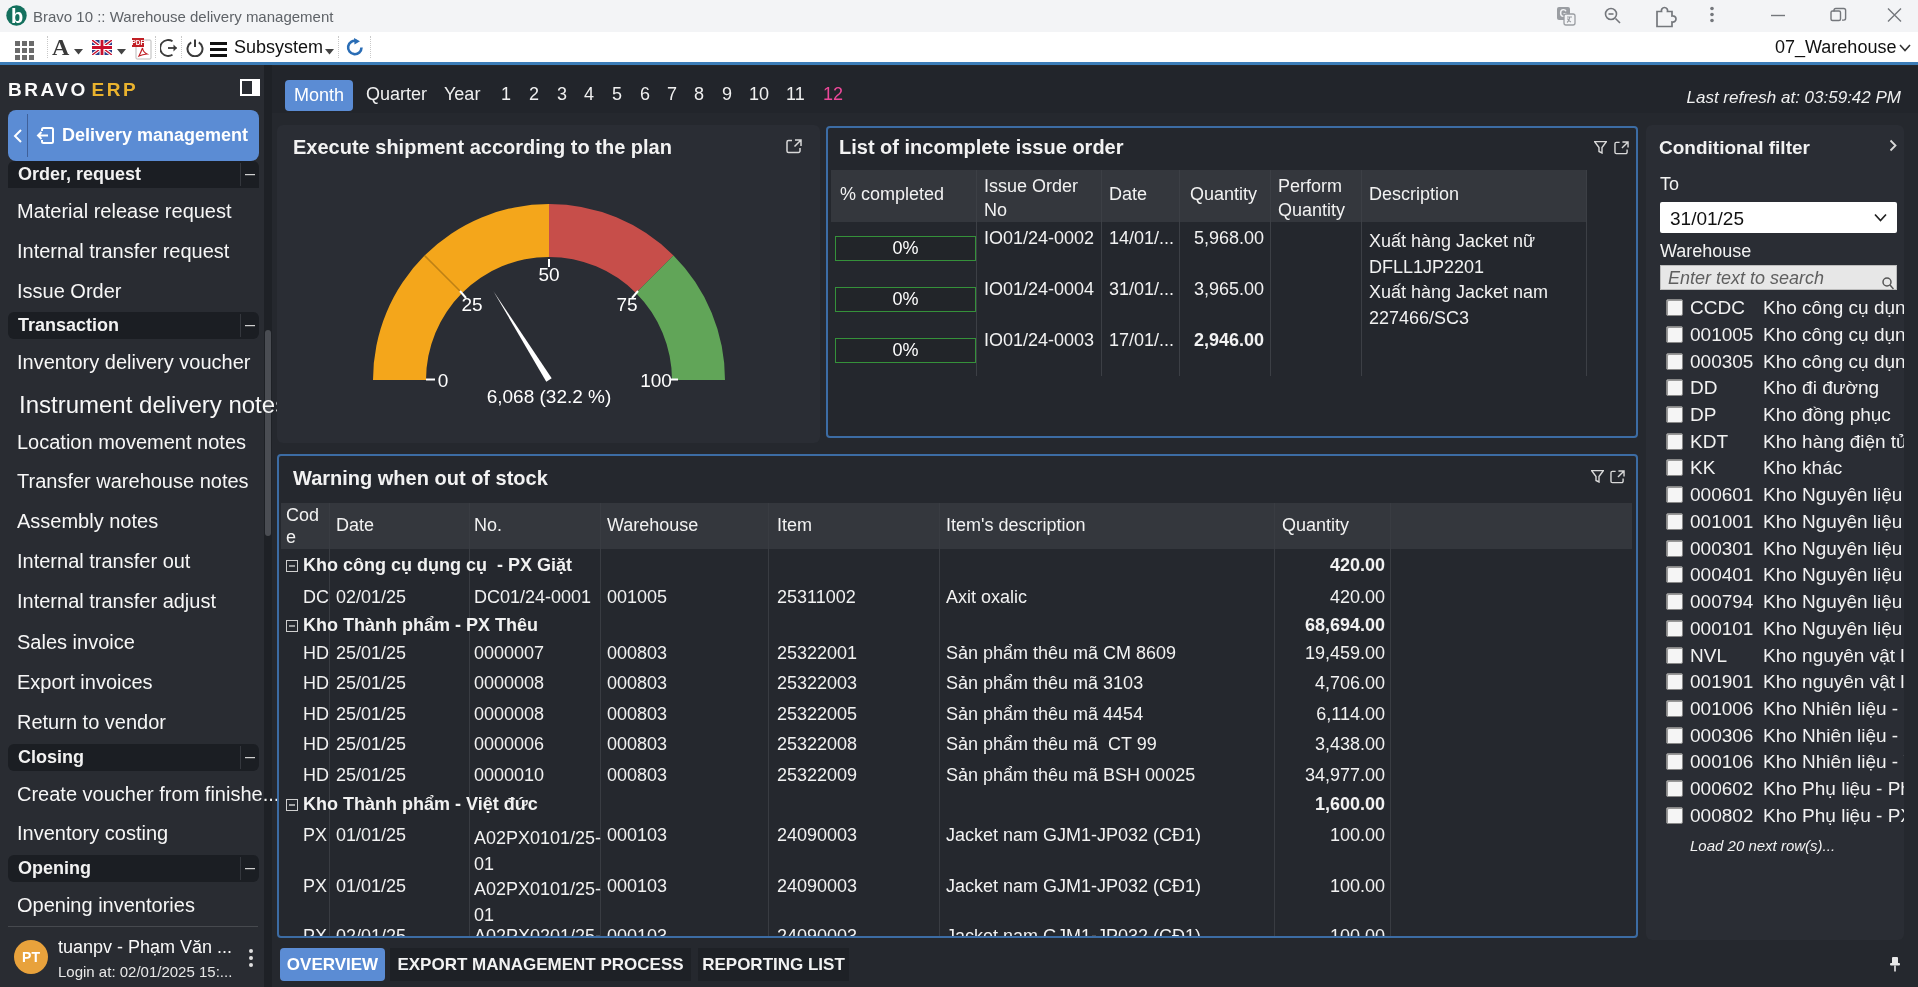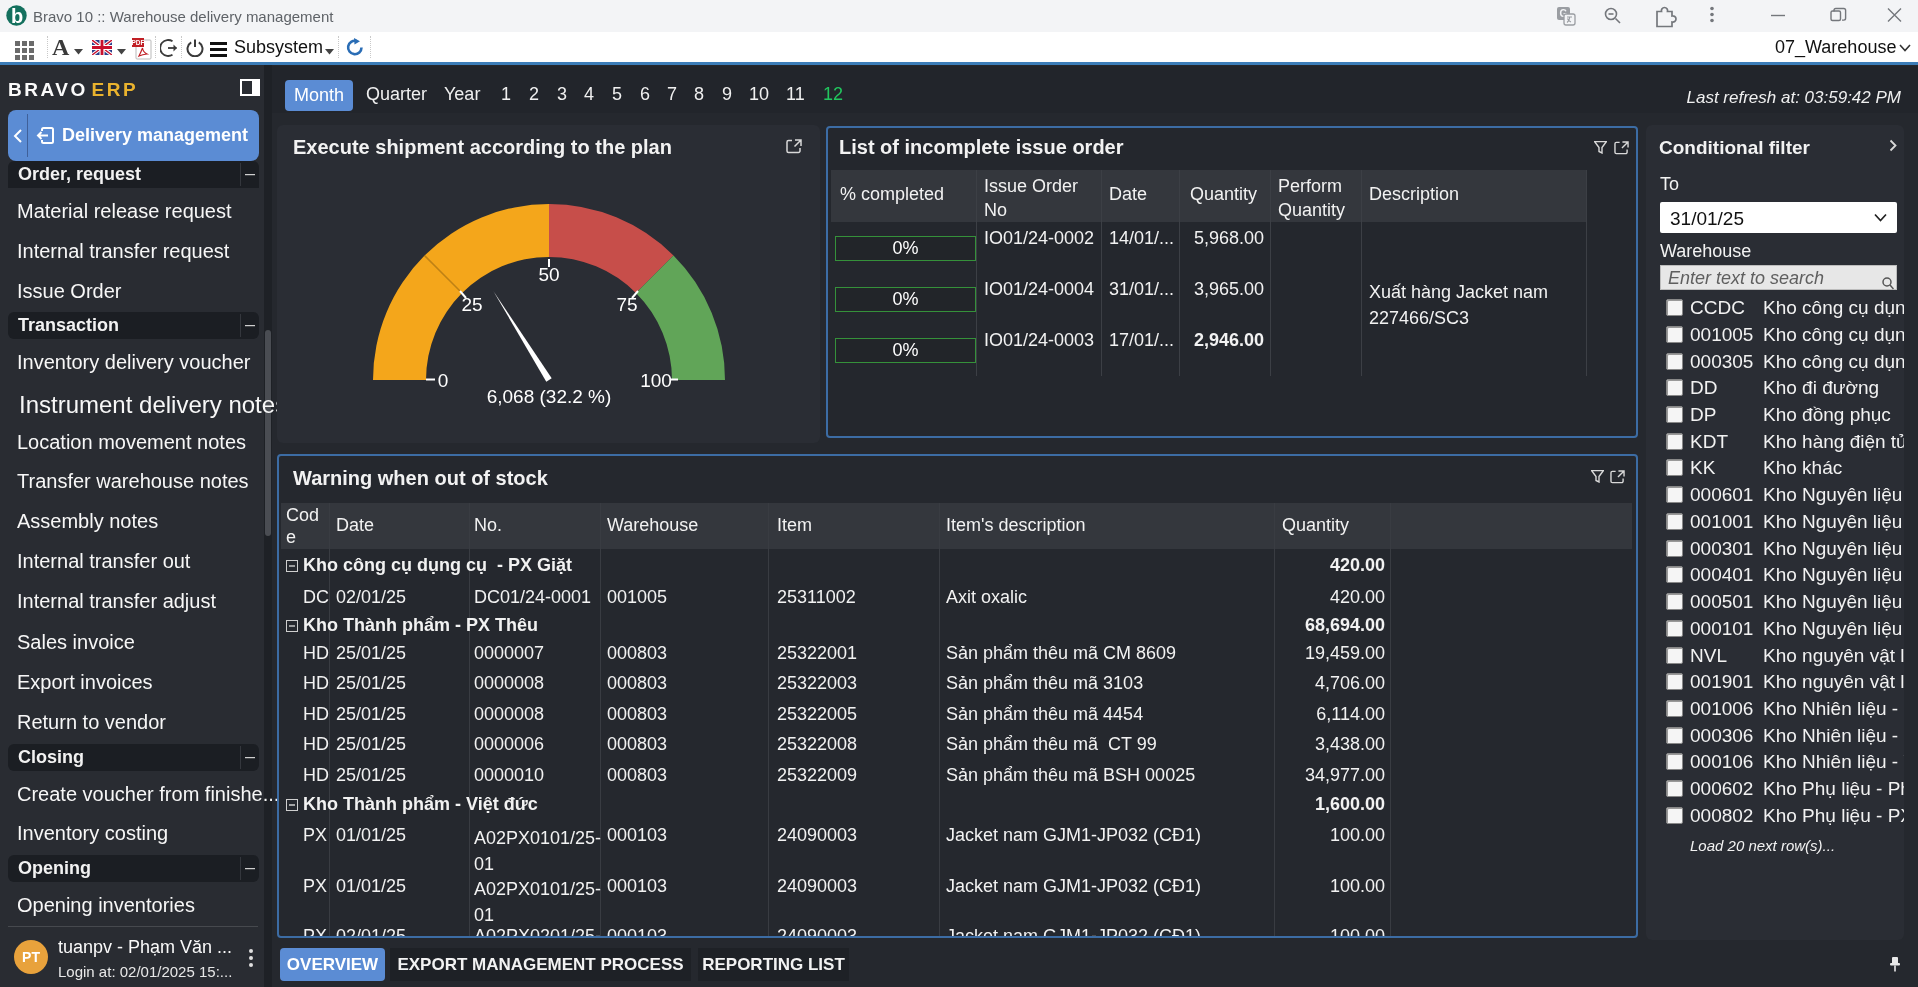--- a/index.html
+++ b/index.html
@@ -205,21 +205,21 @@
 <div class="abs" style="left:529px;top:84px;font-size:18px;color:#f0f0f0;">2</div>
 <div class="abs" style="left:557px;top:84px;font-size:18px;color:#f0f0f0;">3</div>
 <div class="abs" style="left:584px;top:84px;font-size:18px;color:#f0f0f0;">4</div>
 <div class="abs" style="left:612px;top:84px;font-size:18px;color:#f0f0f0;">5</div>
 <div class="abs" style="left:640px;top:84px;font-size:18px;color:#f0f0f0;">6</div>
 <div class="abs" style="left:667px;top:84px;font-size:18px;color:#f0f0f0;">7</div>
 <div class="abs" style="left:694px;top:84px;font-size:18px;color:#f0f0f0;">8</div>
 <div class="abs" style="left:722px;top:84px;font-size:18px;color:#f0f0f0;">9</div>
 <div class="abs" style="left:749px;top:84px;font-size:18px;color:#f0f0f0;">10</div>
 <div class="abs" style="left:786px;top:84px;font-size:18px;color:#f0f0f0;">11</div>
-<div class="abs" style="left:823px;top:84px;font-size:18px;color:#22c55e;">12</div>
+<div class="abs" style="left:823px;top:84px;font-size:18px;color:#ec4899;">12</div>
 <div class="abs" style="right:17px;top:88px;font-size:17px;font-style:italic;color:#f0f0f0;">Last refresh at: 03:59:42 PM</div>
 
 <div class="abs" style="left:277px;top:125px;width:543px;height:318px;background:#2a2d34;border-radius:6px;"></div>
 <div class="abs" style="left:293px;top:136px;font-size:20px;font-weight:bold;">Execute shipment according to the plan</div>
 <svg class="abs" style="left:786px;top:139px;" width="16" height="15" viewBox="0 0 16 15" fill="none" stroke="#d9d9d9" stroke-width="1.5">
   <path d="M6 1.5 H2.5 a1.5 1.5 0 0 0 -1.5 1.5 v9 a1.5 1.5 0 0 0 1.5 1.5 h10 a1.5 1.5 0 0 0 1.5 -1.5 V9"></path>
   <path d="M9 1 h6 v6 M15 1 L8.5 7.5"></path>
 </svg>
 <svg class="abs" style="left:277px;top:125px;" width="543" height="318" viewBox="0 0 543 318">
 
@@ -268,20 +268,21 @@
   <div class="abs" style="left:273px;top:42px;width:1px;height:206px;background:#3c3f45;"></div>
   <div class="abs" style="left:351px;top:42px;width:1px;height:206px;background:#3c3f45;"></div>
   <div class="abs" style="left:442px;top:42px;width:1px;height:206px;background:#3c3f45;"></div>
   <div class="abs" style="left:533px;top:42px;width:1px;height:206px;background:#3c3f45;"></div>
   <div class="abs" style="left:758px;top:42px;width:1px;height:206px;background:#3c3f45;"></div>
 
   <div class="abs" style="left:7px;top:108px;width:141px;height:25px;border:1px solid #35913a;background:#222529;color:#fff;font-size:18px;display:flex;align-items:center;justify-content:center;">0%</div>
   <div class="abs" style="left:156px;top:100px;font-size:18px;">IO01/24-0002</div>
   <div class="abs" style="left:281px;top:100px;font-size:18px;">14/01/...</div>
   <div class="abs" style="left:351px;top:100px;width:85px;font-size:18px;text-align:right;">5,968.00</div>
+  <div class="abs" style="left:541px;top:100px;font-size:18px;line-height:26px;">Xuất hàng Jacket nữ<br>DFLL1JP2201</div>
 
   <div class="abs" style="left:7px;top:159px;width:141px;height:25px;border:1px solid #35913a;background:#222529;color:#fff;font-size:18px;display:flex;align-items:center;justify-content:center;">0%</div>
   <div class="abs" style="left:156px;top:151px;font-size:18px;">IO01/24-0004</div>
   <div class="abs" style="left:281px;top:151px;font-size:18px;">31/01/...</div>
   <div class="abs" style="left:351px;top:151px;width:85px;font-size:18px;text-align:right;">3,965.00</div>
   <div class="abs" style="left:541px;top:151px;font-size:18px;line-height:26px;">Xuất hàng Jacket nam<br>227466/SC3</div>
 
   <div class="abs" style="left:7px;top:210px;width:141px;height:25px;border:1px solid #35913a;background:#222529;color:#fff;font-size:18px;display:flex;align-items:center;justify-content:center;">0%</div>
   <div class="abs" style="left:156px;top:202px;font-size:18px;">IO01/24-0003</div>
   <div class="abs" style="left:281px;top:202px;font-size:18px;">17/01/...</div>
@@ -459,21 +460,21 @@
     </div>
   <div class="abs chk" style="top:413px;">
       <span>000301</span>
       <i>Kho Nguyên liệu -</i>
     </div>
   <div class="abs chk" style="top:439px;">
       <span>000401</span>
       <i>Kho Nguyên liệu -</i>
     </div>
   <div class="abs chk" style="top:466px;">
-      <span>000501</span>
+      <span>000794</span>
       <i>Kho Nguyên liệu -</i>
     </div>
   <div class="abs chk" style="top:493px;">
       <span>000101</span>
       <i>Kho Nguyên liệu -</i>
     </div>
   <div class="abs chk" style="top:520px;">
       <span>NVL</span>
       <i>Kho nguyên vật liệu</i>
     </div>

